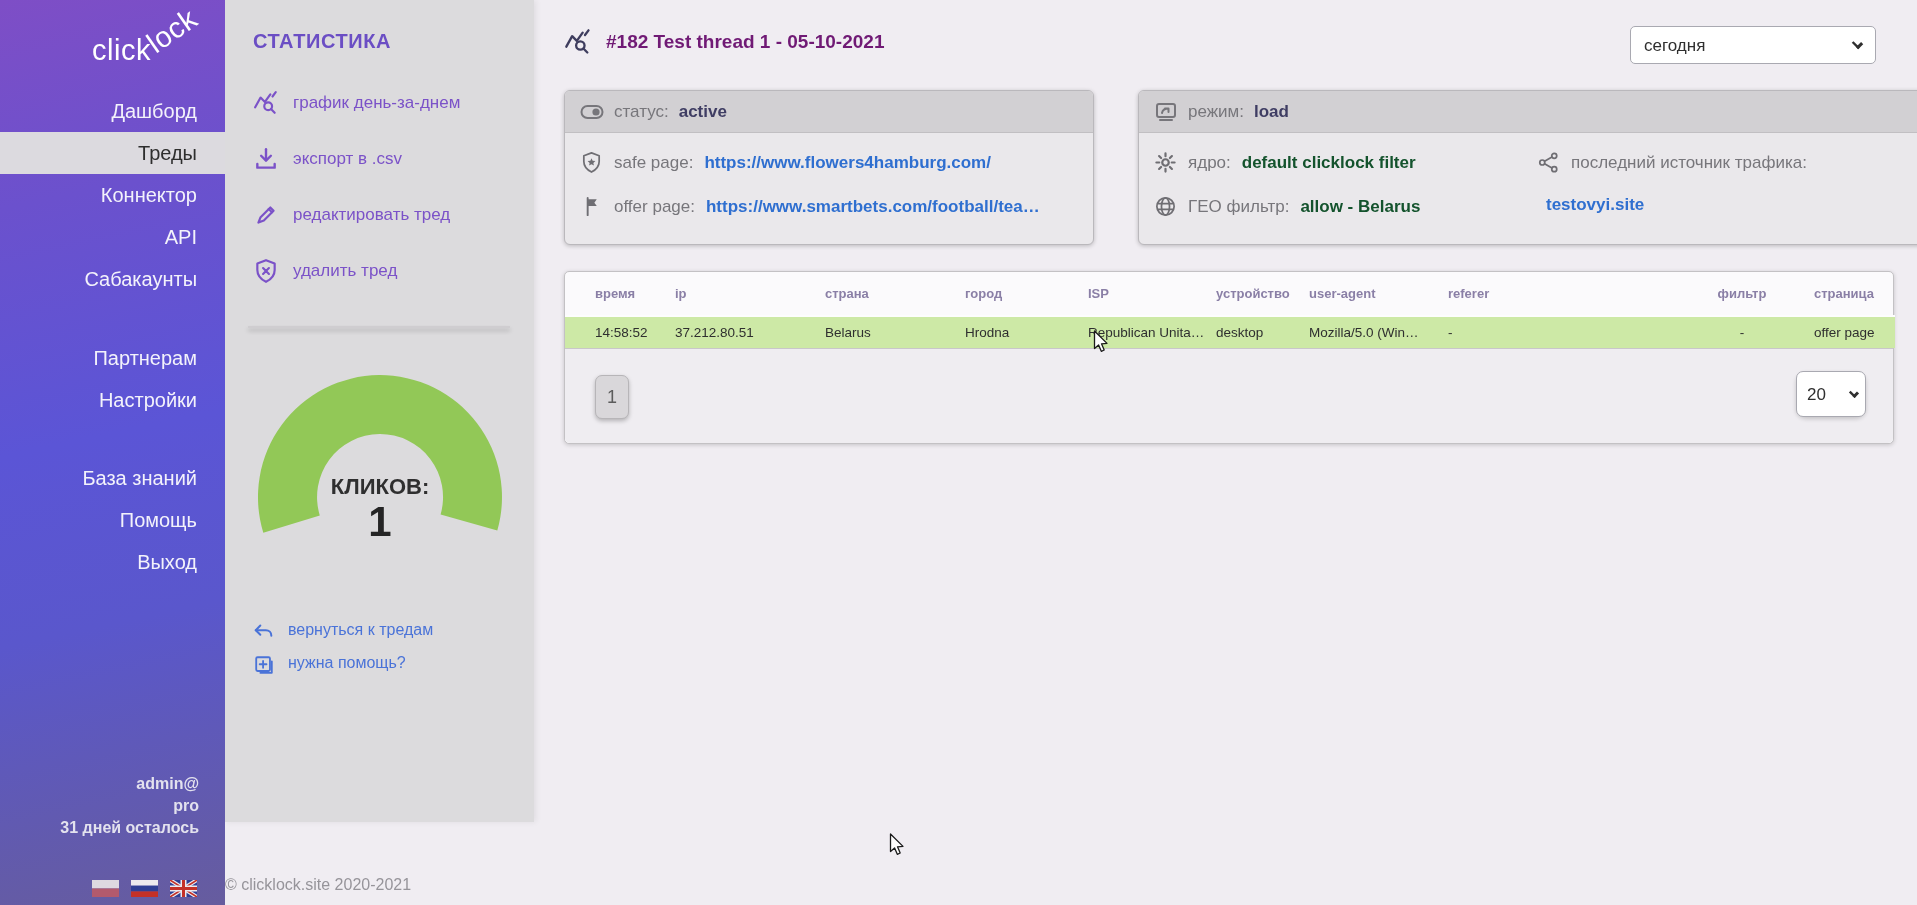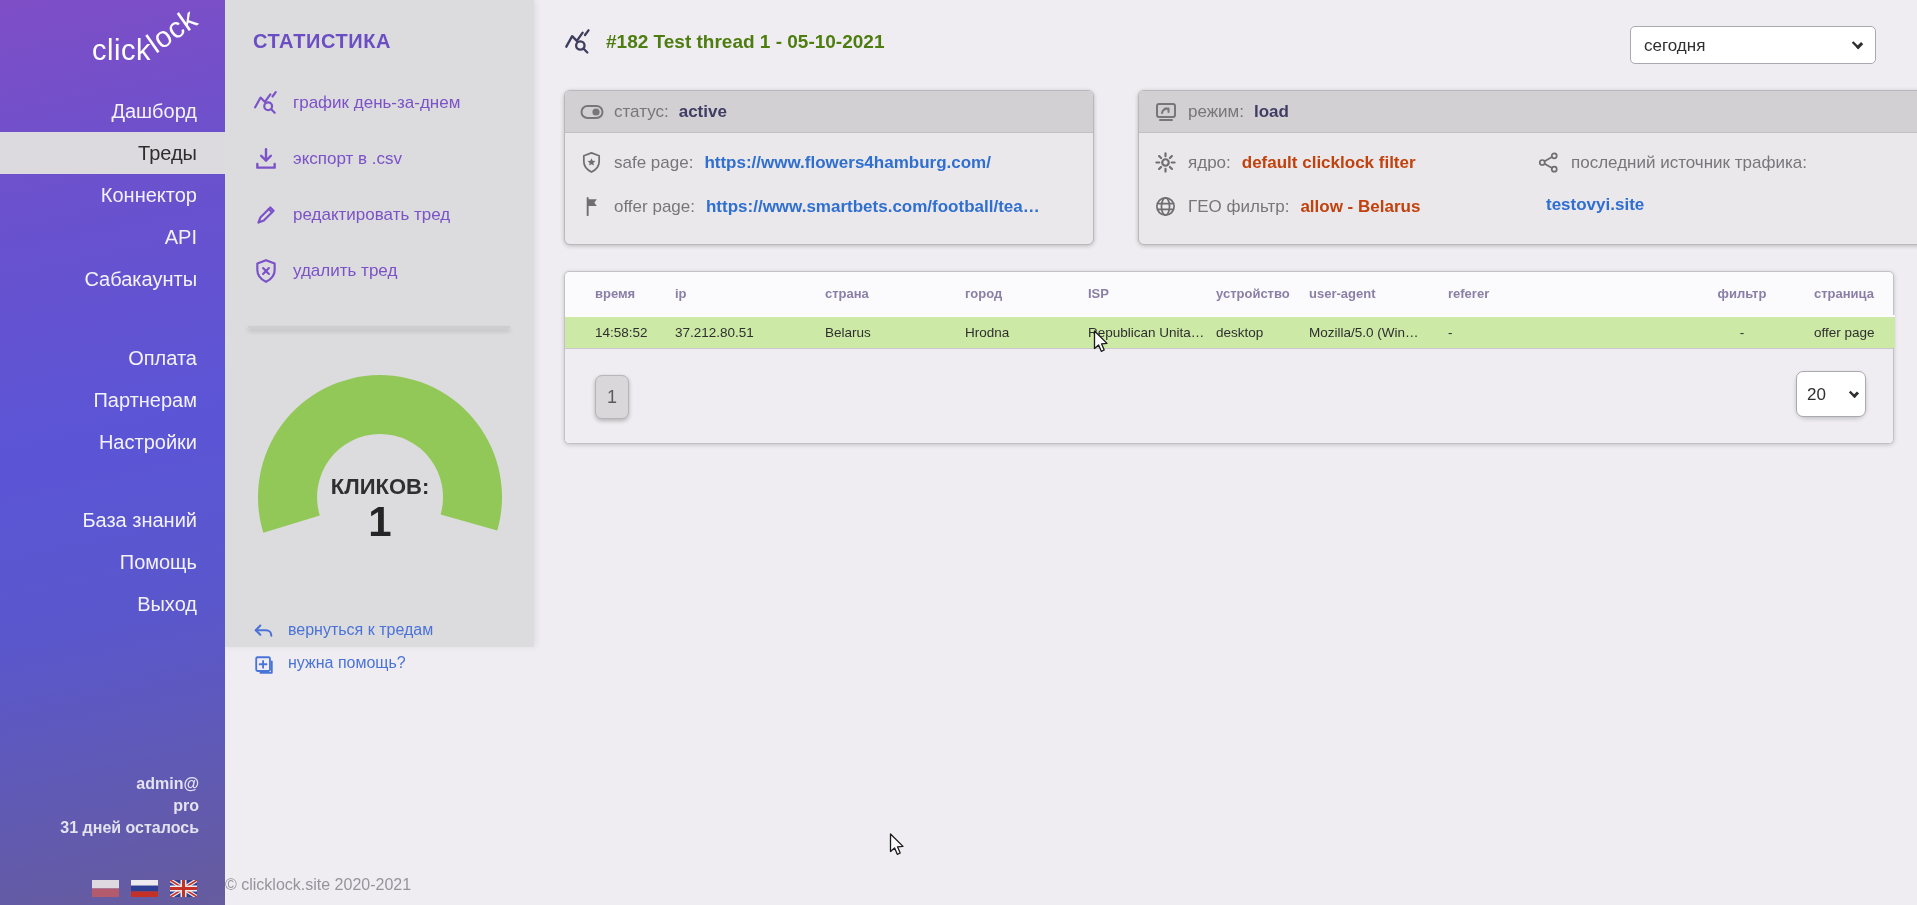--- a/index.html
+++ b/index.html
@@ -18,21 +18,21 @@
   .nav-item { height:42px; line-height:42px; text-align:right; padding-right:28px;
     color:#f3f2fb; font-size:20px; cursor:pointer; }
   .nav-item.active { background:#dcdadf; color:#2e2e2e; }
   .nav-gap1 { height:37px; } .nav-gap2 { height:36px; }
   .account { position:absolute; top:773px; right:0; width:100%; text-align:right;
     padding-right:26px; color:#e3e2ee; font-size:16px; font-weight:600; line-height:22px; }
   .flags { position:absolute; left:92px; top:880px; display:flex; gap:12px; align-items:center; }
   .flag { width:27px; height:17px; display:block; }
 
   
-  .stats { position:absolute; left:225px; top:0; width:309px; height:647px;
+  .stats { position:absolute; left:225px; top:0; width:309px; height:822px;
     background:#dcdbdd; z-index:1; box-shadow:2px 0 6px rgba(0,0,0,.07); }
   .stats-title { position:absolute; left:28px; top:30px; font-size:20px; font-weight:bold;
     color:#6b4ec4; letter-spacing:.6px; }
   .stats-menu { position:absolute; left:28px; top:86px; display:flex; flex-direction:column; gap:22px; }
   .stats-menu .mi { display:flex; align-items:center; gap:14px; height:34px;
     color:#7b52c8; font-size:17px; font-weight:500; cursor:pointer; }
   .mi .ic { width:26px; height:26px; color:#7b52c8; flex:0 0 26px; }
   .stats-divider { position:absolute; left:23px; top:326px; width:262px; height:2px;
     background:#cfcdd0; box-shadow:0 3px 4px rgba(0,0,0,.22); }
   .gauge-wrap { position:absolute; left:28px; top:373px; width:250px; height:172px; }
@@ -44,21 +44,21 @@
   .stats-links .li { display:flex; align-items:flex-start; gap:13px; color:#4a73d8;
     font-size:16px; font-weight:500; cursor:pointer; }
   .li .ic { width:22px; height:22px; color:#4a73d8; flex:0 0 22px; }
   .stats-footer { position:absolute; left:0; top:876px; width:100%; text-align:left;
     color:#96949a; font-size:16px; }
 
   
   .main { position:absolute; left:534px; top:0; width:1383px; height:905px; }
   .title-row { position:absolute; left:30px; top:28px; display:flex; align-items:center; gap:14px; }
   .title-row .ic { width:28px; height:28px; color:#3e3d5e; }
-  .page-title { font-size:19px; font-weight:bold; color:#4d7c0f; }
+  .page-title { font-size:19px; font-weight:bold; color:#701a75; }
 
   .select-wrap { position:absolute; width:246px; height:38px; }
   .select-wrap.period { left:1096px; top:26px; }
   select { width:100%; height:100%; appearance:none; -webkit-appearance:none;
     background:#fff; border:1px solid #a9a9b1; border-radius:5px; font-size:17px; color:#2f2f2f;
     padding:0 30px 0 13px; font-family:"Liberation Sans", sans-serif; }
   .chev { position:absolute; right:14px; top:13px; width:9px; height:9px; pointer-events:none;
     border-right:3px solid #2f2f2f; border-bottom:3px solid #2f2f2f; transform:rotate(45deg) scaleY(.8); }
 
   .card { position:absolute; top:90px; height:155px; background:#eae8eb;
@@ -68,21 +68,21 @@
   .card-head { height:42px; background:#d2d0d3; border-bottom:1px solid #c1bfc2;
     border-radius:5px 5px 0 0; display:flex; align-items:center; gap:10px; padding:0 15px;
     font-size:17px; color:#77767b; }
   .card-head .ic { width:24px; height:24px; color:#77767b; flex:0 0 24px; }
   .card-head b { color:#3f3d63; font-weight:bold; }
   .card-row { position:absolute; left:15px; display:flex; align-items:center; gap:11px;
     font-size:17px; color:#77767b; white-space:nowrap; }
   .card-row .ic { width:23px; height:23px; color:#6f6e73; flex:0 0 23px; }
   .r1 { top:60px; } .r2 { top:104px; }
   a.blue { color:#2f6fd0; font-weight:bold; text-decoration:none; cursor:pointer; }
-  .dark-val { color:#c2410c; font-weight:bold; }
+  .dark-val { color:#14532d; font-weight:bold; }
   .src-label { position:absolute; left:398px; top:60px; display:flex; align-items:center; gap:11px;
     font-size:17px; color:#77767b; }
   .src-label .ic { width:23px; height:23px; color:#6f6e73; }
   .src-link { position:absolute; left:407px; top:104px; font-size:17px; }
 
   .table-card { position:absolute; left:30px; top:271px; width:1330px; background:#fbfafc;
     border:1px solid #c3c1c4; border-radius:5px; box-shadow:0 1px 4px rgba(0,0,0,.18); }
   table { width:100%; border-collapse:collapse; table-layout:fixed; }
   th { font-size:13px; font-weight:bold; color:#8a7fa6; text-align:left;
     height:44px; padding:0 6px 0 12px; overflow:hidden; white-space:nowrap; }
@@ -113,21 +113,20 @@
     <span class="p1">click</span>
     <span class="p2">lock</span>
   </div>
   <div class="nav">
     <div class="nav-item">Дашборд</div>
     <div class="nav-item active">Треды</div>
     <div class="nav-item">Коннектор</div>
     <div class="nav-item">API</div>
     <div class="nav-item">Сабакаунты</div>
     <div class="nav-gap1"></div>
-    <div class="nav-item">Оплата</div>
     <div class="nav-item">Партнерам</div>
     <div class="nav-item">Настройки</div>
     <div class="nav-gap2"></div>
     <div class="nav-item">База знаний</div>
     <div class="nav-item">Помощь</div>
     <div class="nav-item">Выход</div>
   </div>
   <div class="account">
     <div>admin@</div>
     <div>pro</div>

